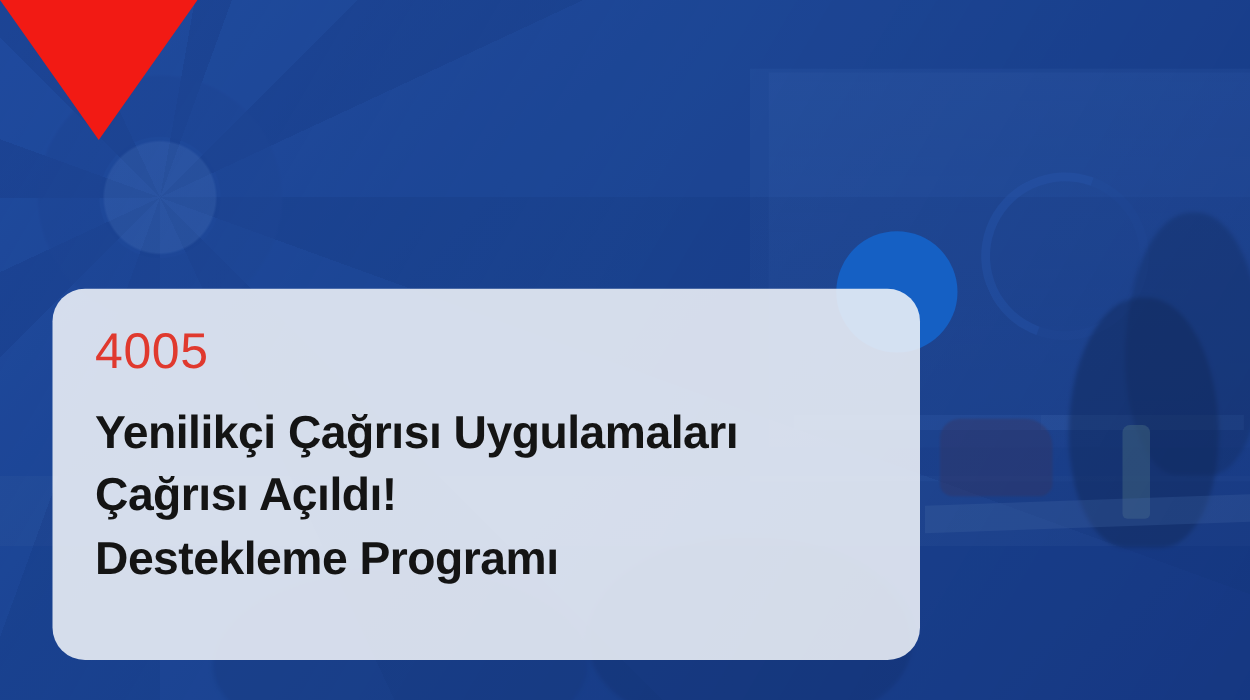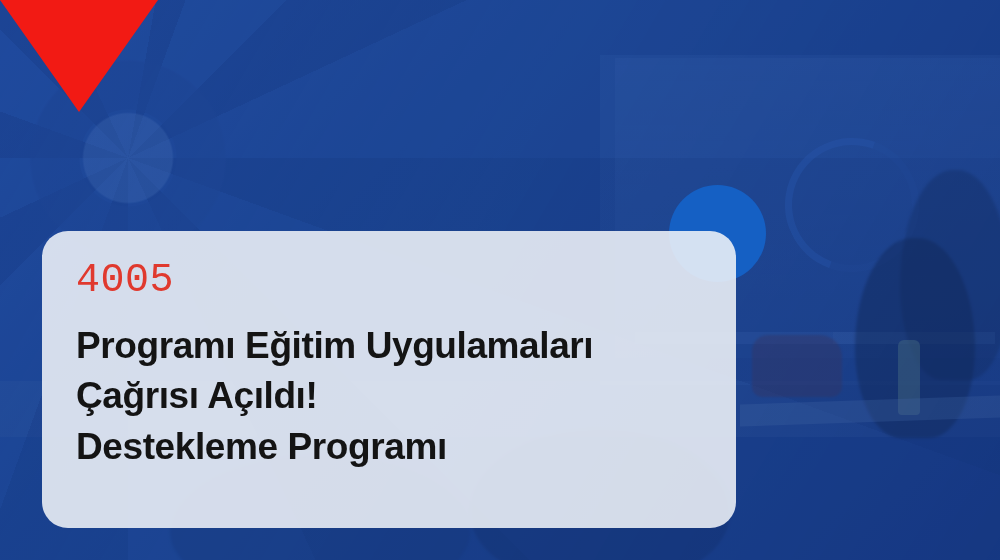--- a/index.html
+++ b/index.html
@@ -164,21 +164,20 @@
     right: 24px;
   }
 
   .eyebrow {
     font-size: 40px;
     font-weight: 400;
     line-height: 1;
     color: #e0392e;
     letter-spacing: 0.5px;
     margin: 0 0 20px 0;
-    font-family: Liberation Mono, monospace;
   }
 
   .headline {
     margin: 0;
     font-size: 37px;
     font-weight: 700;
     line-height: 1.36;
     color: #141414;
     letter-spacing: -0.4px;
   }
@@ -206,20 +205,20 @@
       <polygon points="0,0 158,0 79,112" fill="#f21a14"></polygon>
     </svg>
   </div>
 
   <div class="accent-circle"></div>
 
   <div class="card">
     <div class="card-inner">
       <div class="eyebrow">4005</div>
       <h1 class="headline">
-        <span class="ln">Programı Eğitim Uygulamaları</span>
+        <span class="ln">Yenilikçi Çağrısı Uygulamaları</span>
         <span class="ln">Çağrısı Açıldı!</span>
         <span class="ln">Destekleme Programı</span>
       </h1>
     </div>
   </div>
 
 </div>
 
 </body></html>

